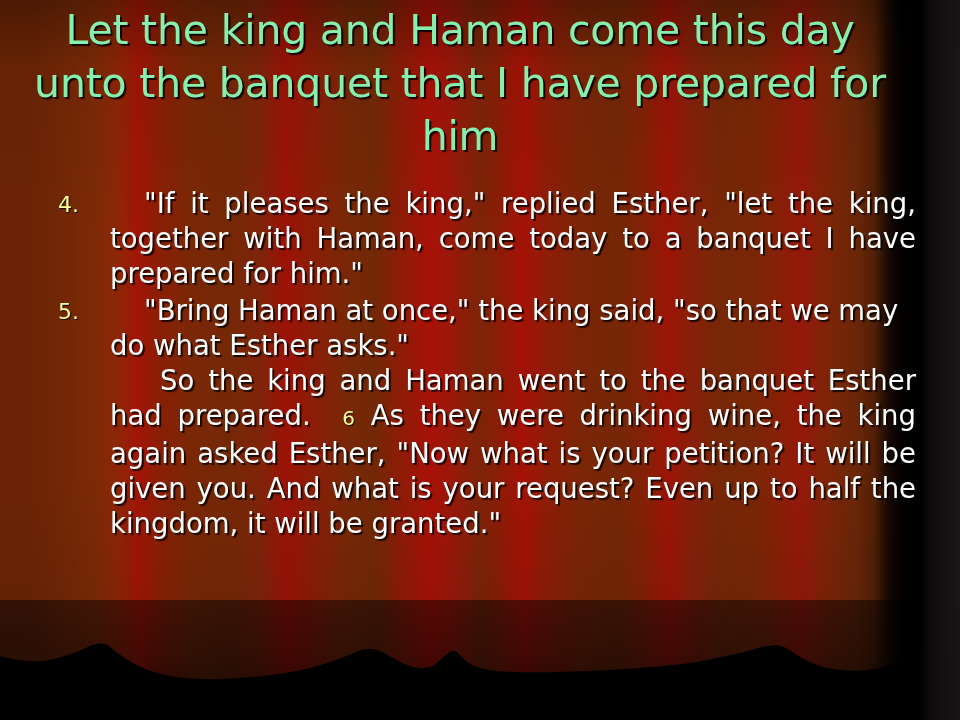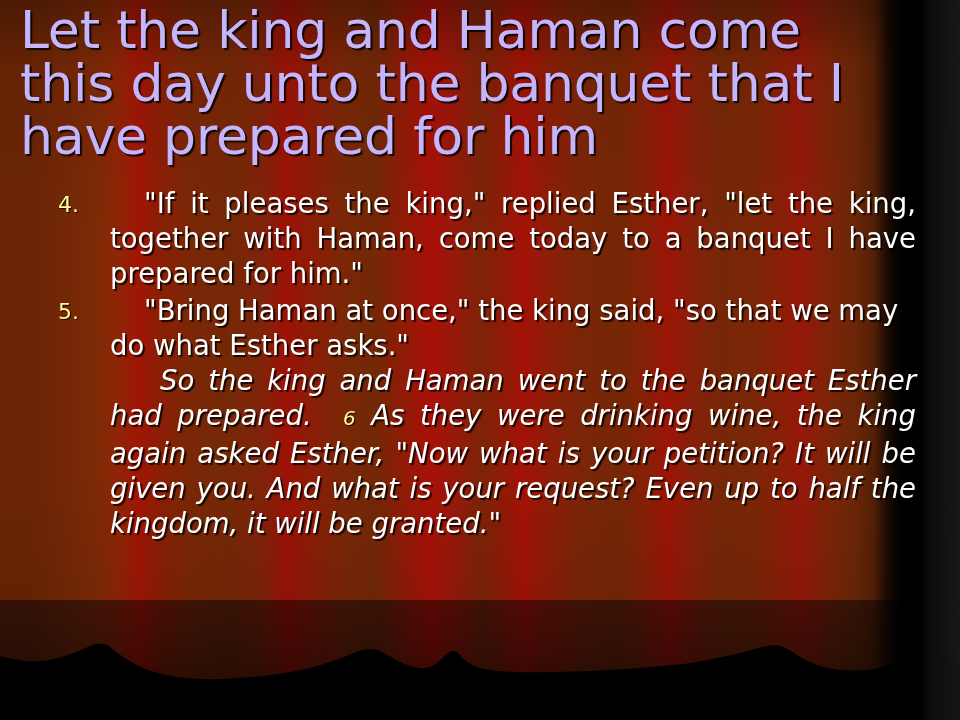--- a/index.html
+++ b/index.html
@@ -128,23 +128,23 @@
       rgba(14,12,12,0.95) 56px,
       rgba(25,22,22,0.95) 86px);
     pointer-events:none;
   }
 
   
   #content{position:absolute;left:0;top:0;width:960px;height:720px;}
 
   .title{
     position:absolute;left:20px;top:4px;width:880px;
-    text-align:left;
-    color:#c4b5fd;
-    font-size:52px;
+    text-align:center;
+    color:#86efac;
+    font-size:41px;
     line-height:53px;
     font-weight:400;
     letter-spacing:-0.2px;
     text-shadow:2px 2px 1px rgba(0,0,0,0.85);
     white-space:pre-line;
   }
 
   .body-block{
     position:absolute;left:44px;top:186px;width:872px;
     color:#FFFFFF;
@@ -170,21 +170,20 @@
     text-shadow:1px 1px 1px rgba(0,0,0,0.85);
   }
   .li .txt{display:block;}
   .li .txt .lead{display:inline-block;width:34px;}
 
   .para{
     display:block;
     padding-left:66px;
     text-align:justify;
     margin-top:-2px;
-    font-style:italic;
   }
   .para .lead{display:inline-block;width:50px;}
   .vnum{
     color:#FFFF99;
     font-size:20px;
     text-shadow:1px 1px 1px rgba(0,0,0,0.85);
   }
   .nojust{text-align:left;}
 </style>
 </head>

